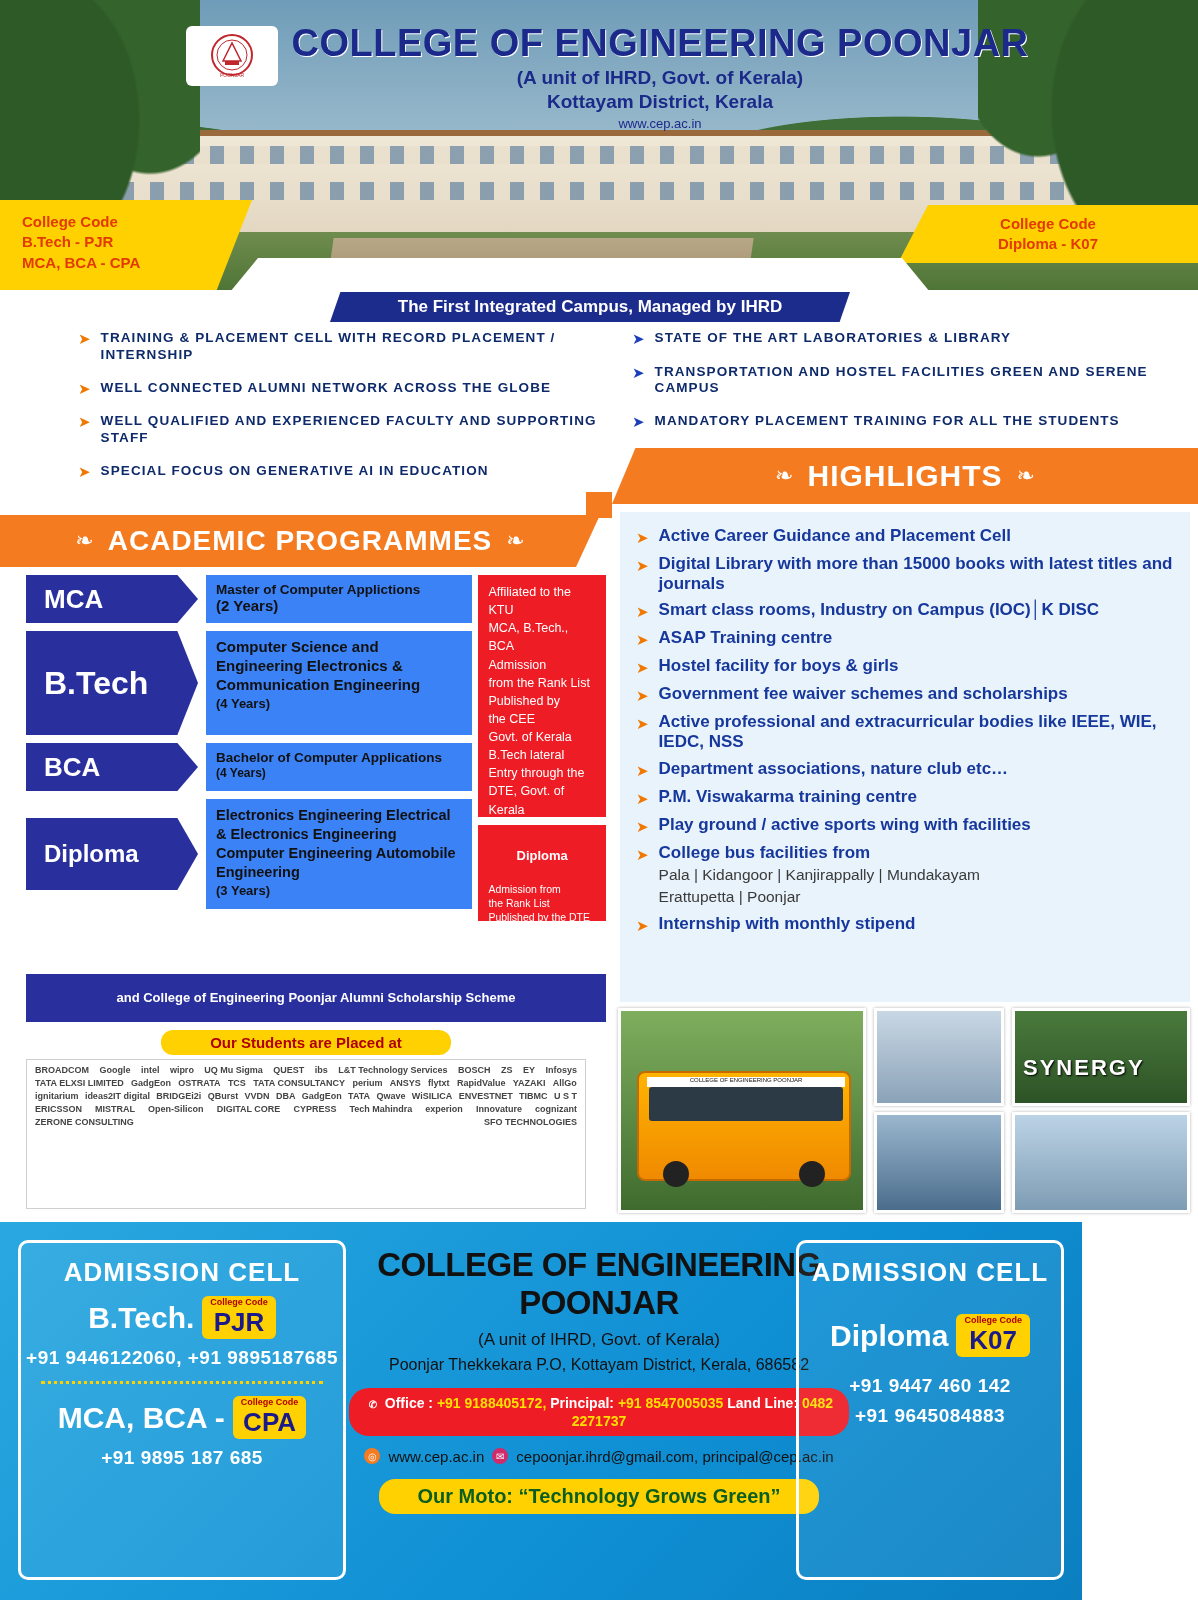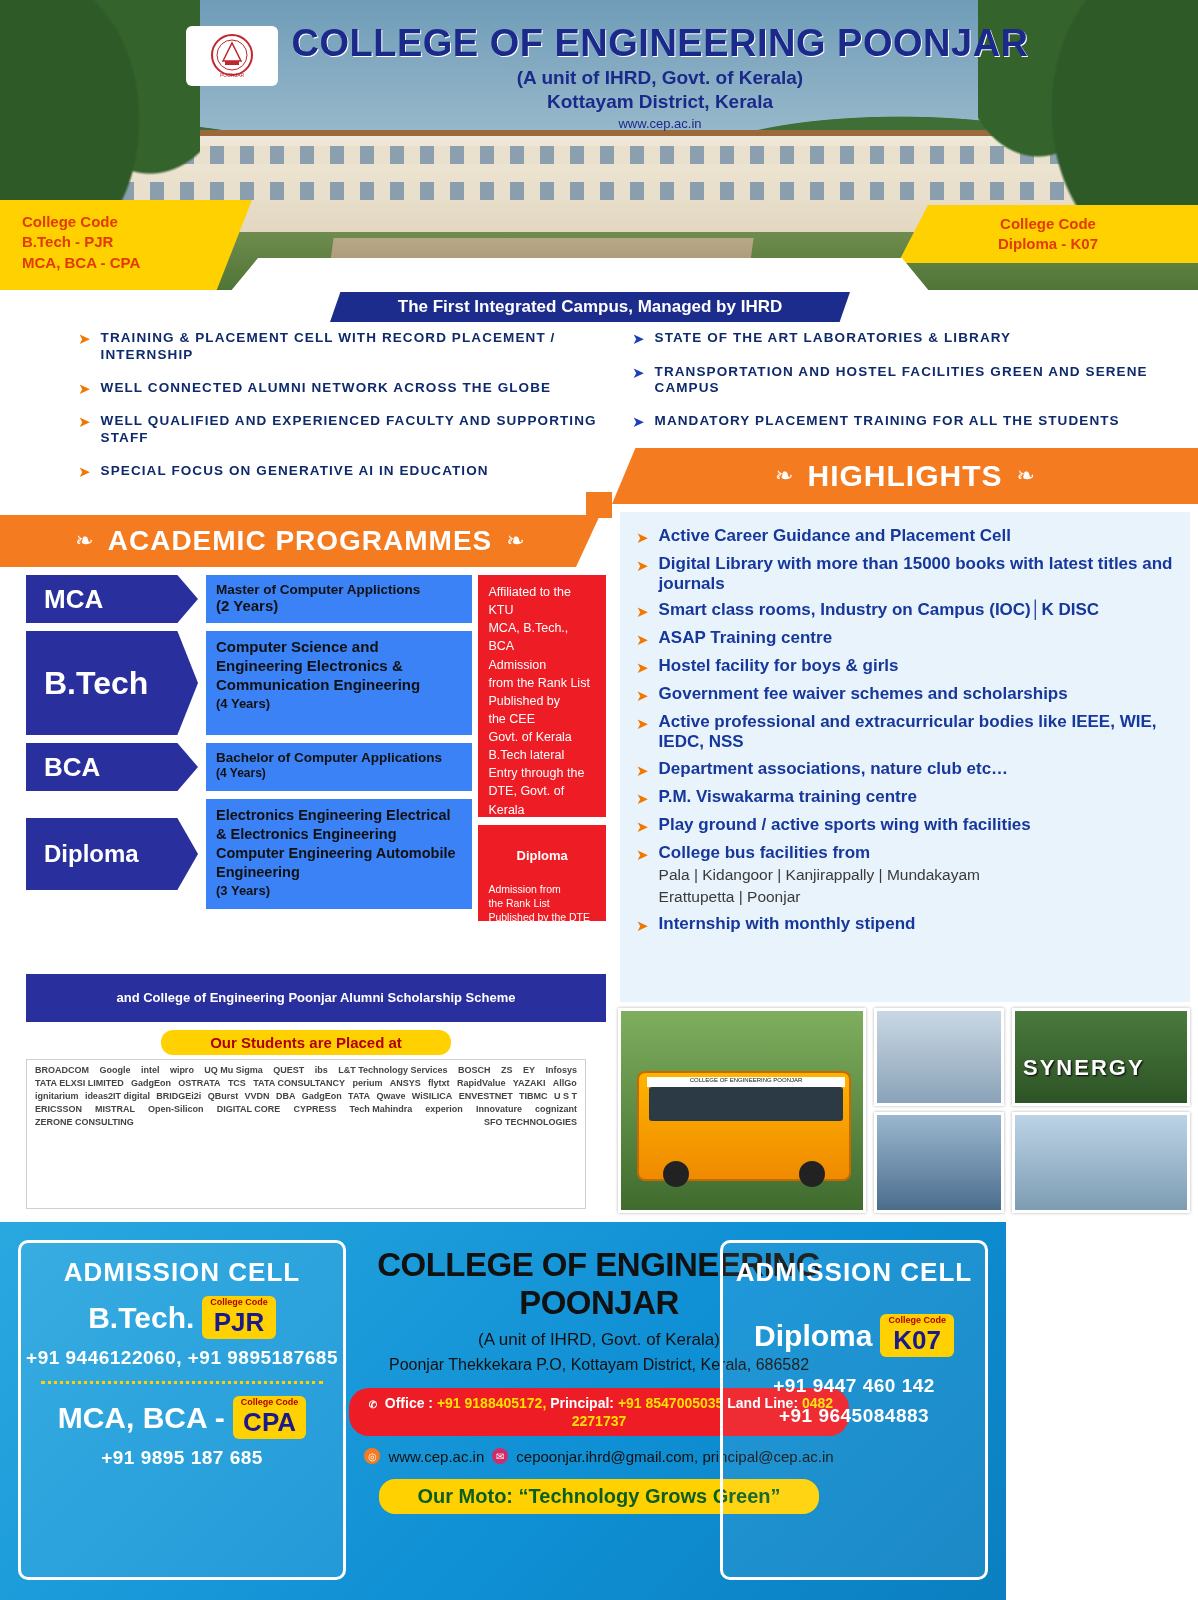--- a/index.html
+++ b/index.html
@@ -216,21 +216,21 @@
   .bus-body {
     position:absolute; left:16px; top:60px; width:214px; height:110px;
     background:linear-gradient(#ffb300,#f08a00); border-radius:8px; border:2px solid #c56b00;
   }
   .bus-win { position:absolute; left:10px; top:14px; width:194px; height:34px; background:#2b3a45; border-radius:3px; }
   .bus-strip { position:absolute; left:8px; top:4px; width:198px; height:10px; background:#fff; font-size:6px; color:#111; text-align:center; }
   .bus-wheel { position:absolute; bottom:-8px; width:26px; height:26px; border-radius:50%; background:#222; }
 
   
   .footer {
-    position:absolute; left:0; top:1222px; width:1006px; height:378px;
+    position:absolute; left:0; top:1222px; width:1082px; height:378px;
     background: linear-gradient(135deg,#29a8e0,#0f8fd4 60%, #0b7fc0);
   }
   .fbox {
     position:absolute; top:18px; border:3px solid #fff; border-radius:10px;
     background:rgba(255,255,255,0.07); text-align:center; color:#fff;
   }
   .fbox-l { left:18px; width:328px; height:340px; }
   .fbox-r { right:18px; width:268px; height:340px; }
   .fbox h3 { font-size:26px; font-weight:bold; letter-spacing:1px; margin-top:14px; }
   .ccode-badge {

